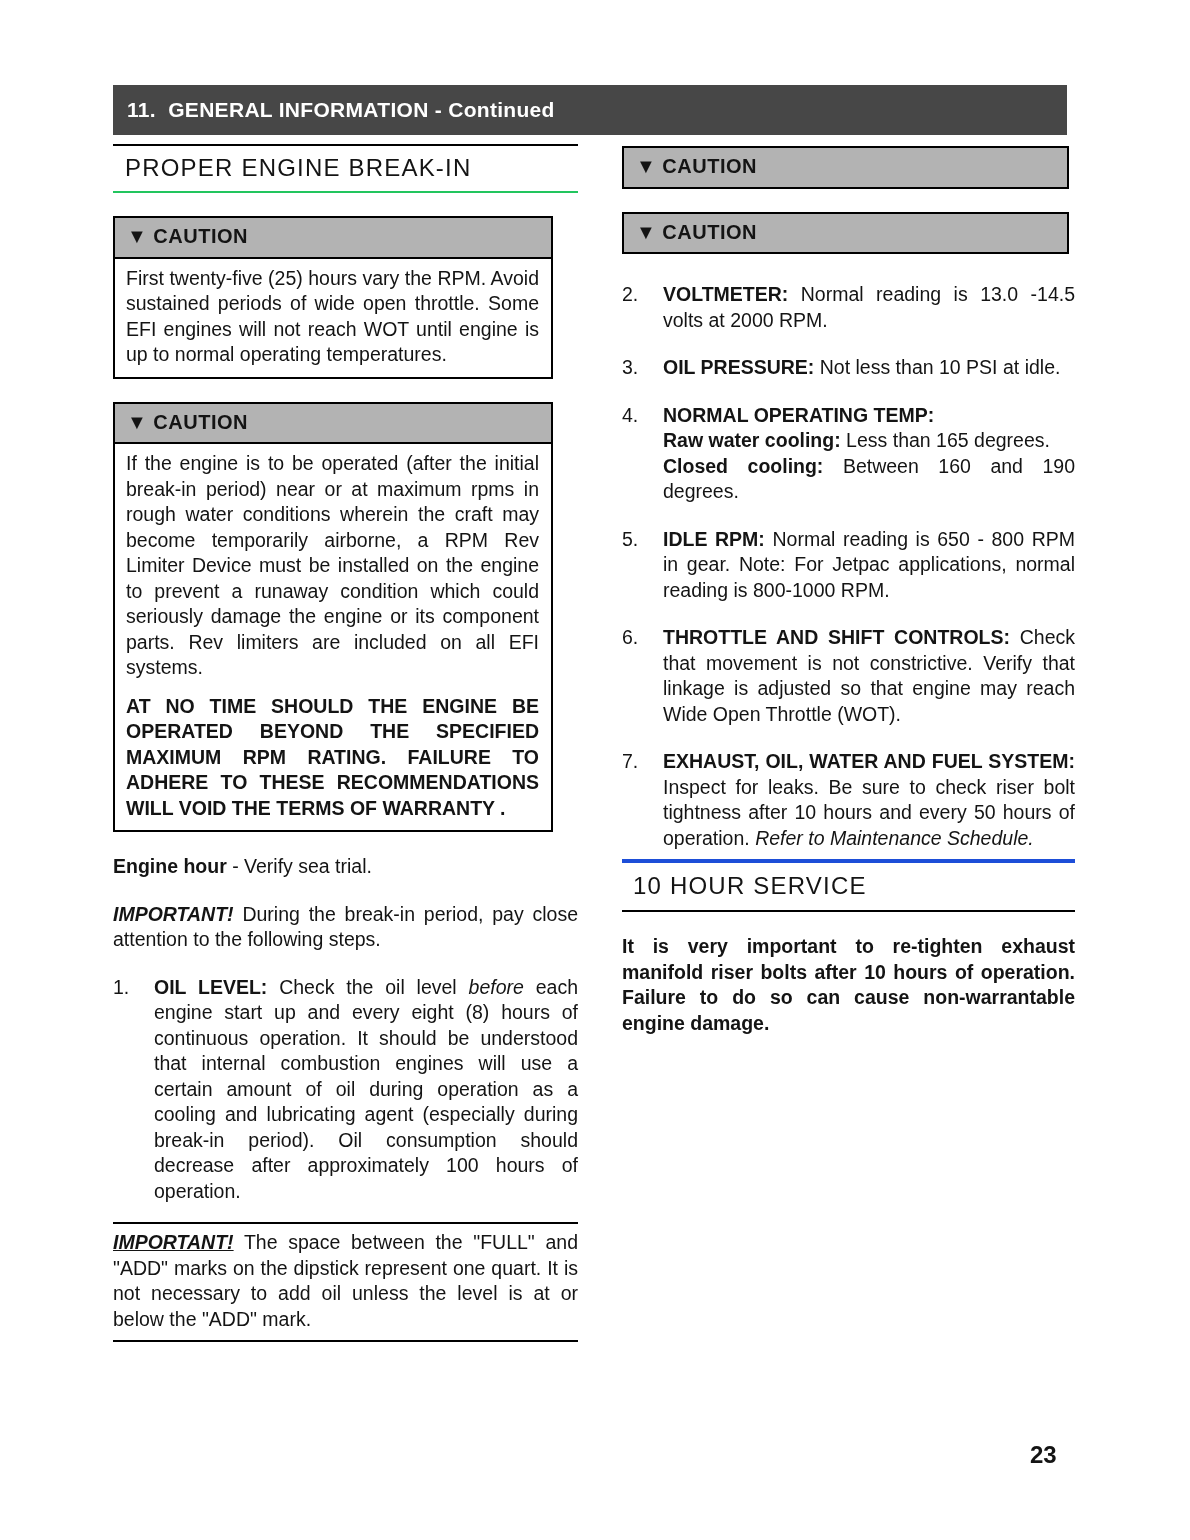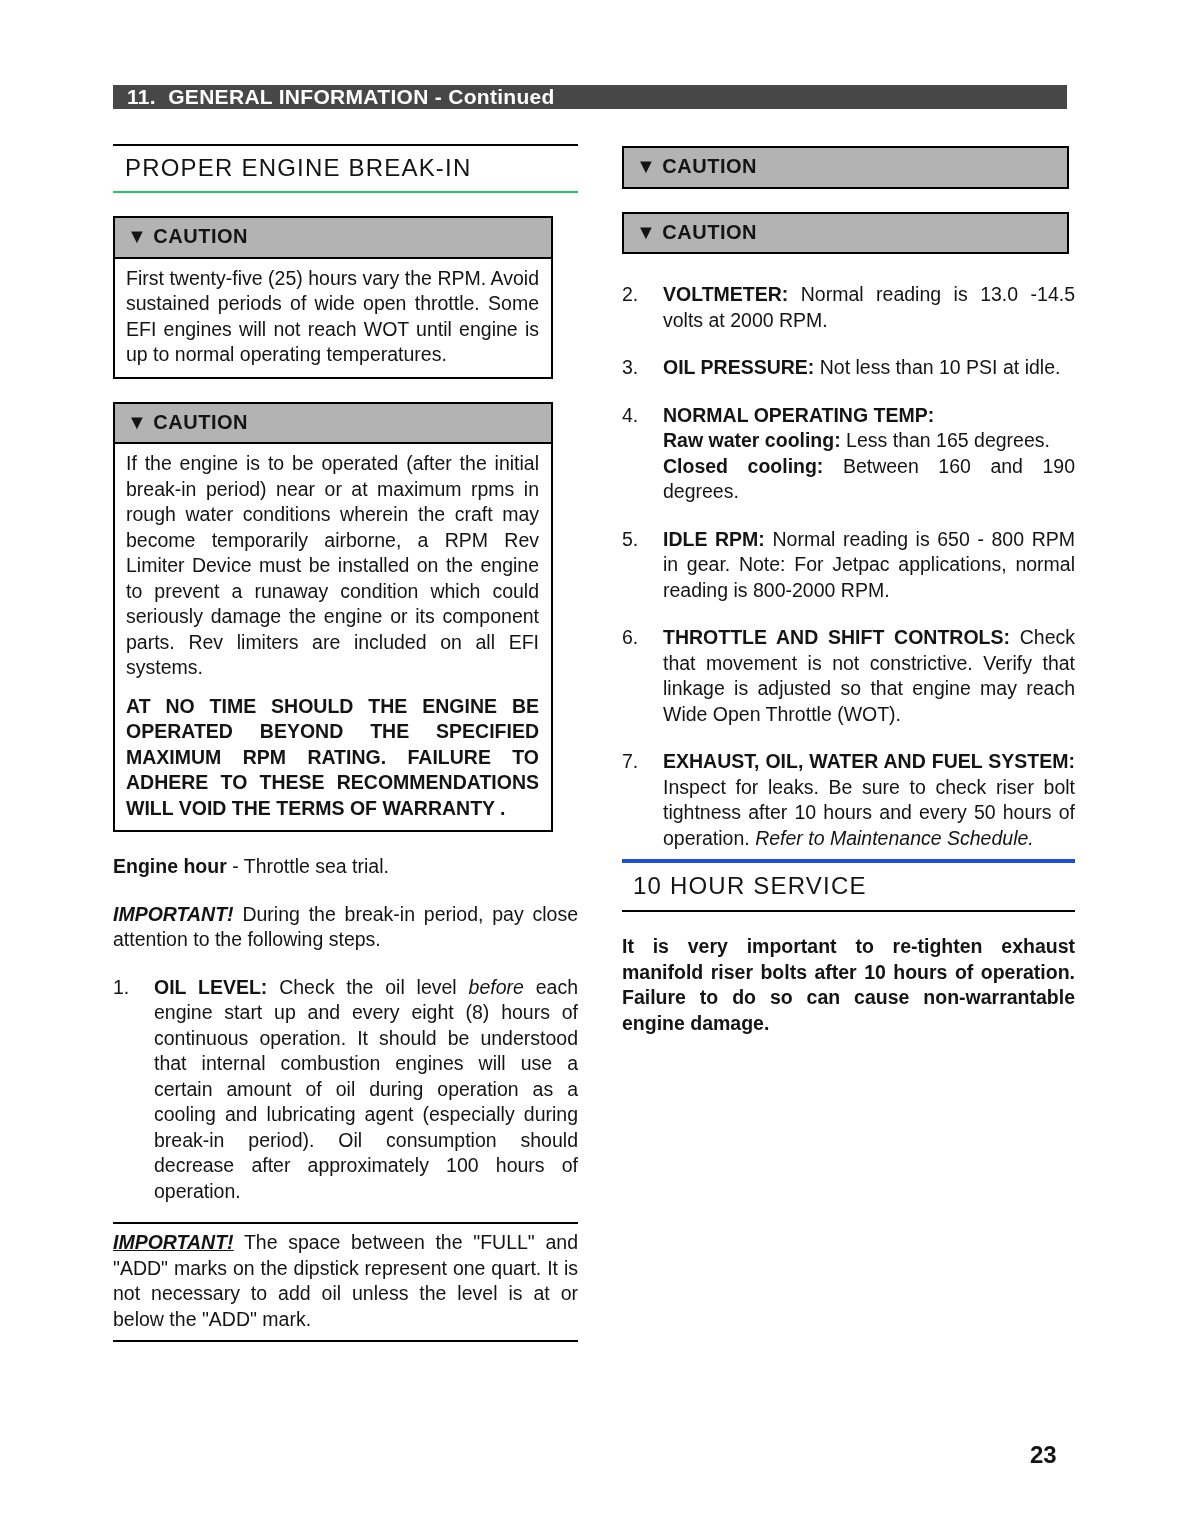--- a/index.html
+++ b/index.html
@@ -2,21 +2,21 @@
 <html><head>
 <meta charset="utf-8">
 <style>
   html,body{margin:0;padding:0;background:#ffffff;}
   .page{
     position:relative;width:1190px;height:1540px;background:#ffffff;
     font-family:"Liberation Sans", sans-serif;color:#141414;overflow:hidden;
   }
   
   .header-bar{
-    position:absolute;left:113px;top:85px;width:954px;height:24px;
+    position:absolute;left:113px;top:85px;width:954px;height:50px;
     background:#474747;color:#ffffff;display:flex;align-items:center;
     box-sizing:border-box;padding-left:14px;
     font-weight:bold;font-size:21px;letter-spacing:.3px;
   }
   
   .col{position:absolute;font-size:19.5px;line-height:25.5px;}
   .col-left{left:113px;top:144px;width:465px;}
   .col-right{left:622px;top:146px;width:453px;}
 
   .section-title-wrap{
@@ -92,21 +92,21 @@
       <div class="strip">
         <span>▼ CAUTION</span>
       </div>
       <div class="cbody">
         <p>If the engine is to be operated (after the initial break-in period) near or at maximum rpms in rough water conditions wherein the craft may become temporarily airborne, a RPM Rev Limiter Device must be installed on the engine to prevent a runaway condition which could seriously damage the engine or its component parts. Rev limiters are included on all EFI systems.</p>
         <p class="bold">AT NO TIME SHOULD THE ENGINE BE OPERATED BEYOND THE SPECIFIED MAXIMUM RPM RATING.  FAILURE TO ADHERE TO THESE RECOMMENDATIONS WILL VOID THE TERMS OF WARRANTY .</p>
       </div>
     </div>
 
 
-    <p class="para nj"><b>Engine hour</b><span> - Throttle sea trial.</span></p>
+    <p class="para nj"><b>Engine hour</b><span> - Verify sea trial.</span></p>
 
     <p class="para"><span class="imp-label">IMPORTANT!</span><span>  During the break-in period, pay close attention to the following steps.</span></p>
 
     <div class="item">
       <span class="num">1.</span>
       <div class="itxt"><b>OIL LEVEL:</b><span> Check the oil level </span><i>before</i><span> each engine start up and every eight (8) hours of continuous operation. It should be understood that internal combustion engines will use a certain amount of oil during operation as a cooling and lubricating agent (especially during break-in period). Oil consumption should decrease after approximately 100 hours of operation.</span></div>
     </div>
 
     <div class="ruled-note"><span class="imp-label u">IMPORTANT!</span><span>  The space between the "FULL" and "ADD" marks on the dipstick represent one quart.  It is not necessary to add oil unless the level is at or below the "ADD" mark.</span></div>
 
@@ -140,21 +140,21 @@
       <span class="num">4.</span>
       <div class="itxt">
         <div><b>NORMAL OPERATING  TEMP:</b></div>
         <div><b>Raw water cooling:</b><span> Less than 165 degrees.</span></div>
         <div><b>Closed cooling:</b><span> Between 160 and 190 degrees.</span></div>
       </div>
     </div>
 
     <div class="item">
       <span class="num">5.</span>
-      <div class="itxt"><b>IDLE RPM:</b><span>   Normal reading is 650 - 800 RPM in gear.  Note: For Jetpac applications, normal reading is 800-2000 RPM.</span></div>
+      <div class="itxt"><b>IDLE RPM:</b><span>   Normal reading is 650 - 800 RPM in gear.  Note: For Jetpac applications, normal reading is 800-1000 RPM.</span></div>
     </div>
 
     <div class="item">
       <span class="num">6.</span>
       <div class="itxt"><b>THROTTLE AND SHIFT CONTROLS:</b><span>  Check that movement is not constrictive.  Verify that linkage is adjusted so that engine may reach Wide Open Throttle (WOT).</span></div>
     </div>
 
     <div class="item">
       <span class="num">7.</span>
       <div class="itxt"><b>EXHAUST, OIL, WATER AND FUEL SYSTEM:</b><span>  Inspect for leaks.  Be sure to check riser bolt tightness after 10 hours and every 50 hours of operation.  </span><i>Refer to Maintenance Schedule.</i></div>

